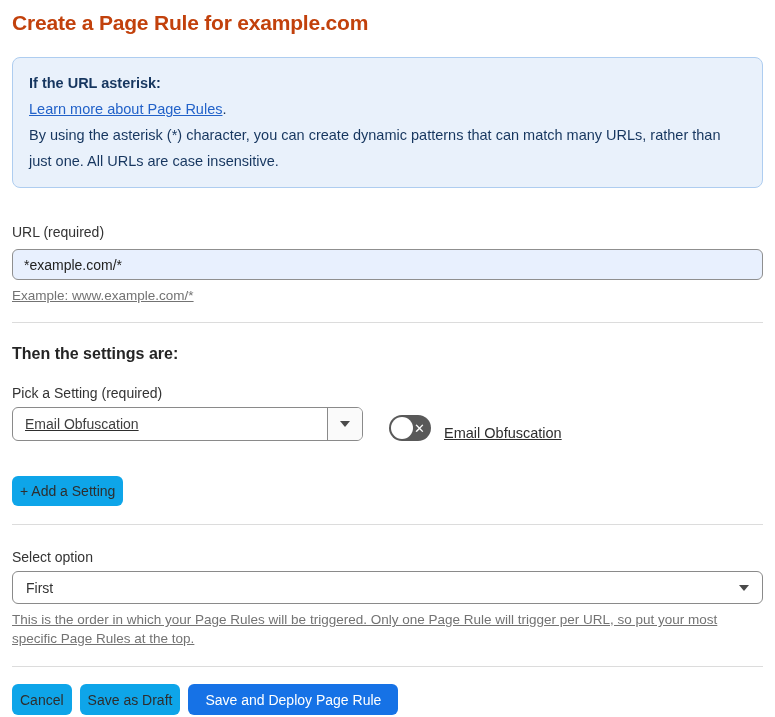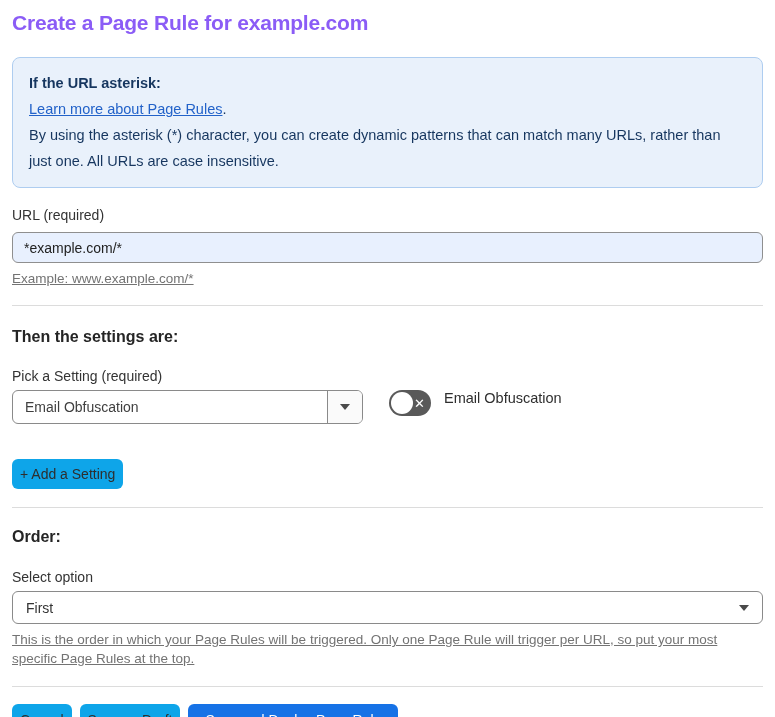--- a/index.html
+++ b/index.html
@@ -8,21 +8,21 @@
     font-family: "Liberation Sans", sans-serif;
     color: #2e2e2e;
     height: 717px;
     overflow: hidden;
   }
   .page { padding: 9px 12px 0; }
 
   .page-title {
     font-size: 21px;
     font-weight: 700;
-    color: #8b5cf6;
+    color: #c2410c;
     letter-spacing: -0.2px;
     line-height: 27px;
   }
 
   
   .info-box {
     margin-top: 21px;
     background: #e9f1fb;
     border: 1px solid #aecdf0;
     border-radius: 8px;
@@ -46,21 +46,21 @@
     line-height: 15px;
   }
   .helper-text {
     font-size: 13.5px;
     color: #737373;
     line-height: 18px;
     text-decoration: underline;
   }
 
   
-  .url-label { margin-top: 20px; }
+  .url-label { margin-top: 37px; }
   .url-input {
     display: block;
     margin-top: 9px;
     width: 100%;
     height: 31px;
     background: #e8f0fe;
     border: 1px solid #8f8f8f;
     border-radius: 6px;
     padding: 8px 11px;
     font-size: 14px;
@@ -85,21 +85,22 @@
     color: #252525;
     line-height: 17px;
   }
   .settings-heading { margin-top: 22px; }
   .pick-setting-label { margin-top: 24px; }
 
   
   .setting-row {
     margin-top: 6px;
     display: flex;
-    align-items: flex-start;
+    align-items: flex-end;
+    text-decoration: underline;
   }
   .select-box {
     display: flex;
     align-items: stretch;
     width: 351px;
     height: 34px;
     border: 1px solid #8a8a8a;
     border-radius: 6px;
     background: #ffffff;
     overflow: hidden;
@@ -246,21 +247,20 @@
       <div class="toggle-knob"></div>
       <div class="toggle-x">✕</div>
     </div>
     <div class="toggle-label">Email Obfuscation</div>
   </div>
 
   <button class="btn btn-gray add-setting-btn">+ Add a Setting</button>
 
   <hr class="divider divider-2">
 
-  <div class="section-heading order-heading">Order:</div>
 
   <div class="field-label order-select-label">Select option</div>
 
   <div class="order-select">
     <div class="order-select-value">First</div>
     <div class="caret-down"></div>
   </div>
 
   <div class="helper-text order-helper">This is the order in which your Page Rules will be triggered. Only one Page Rule will trigger per URL, so put your most specific Page Rules at the top.</div>
 

